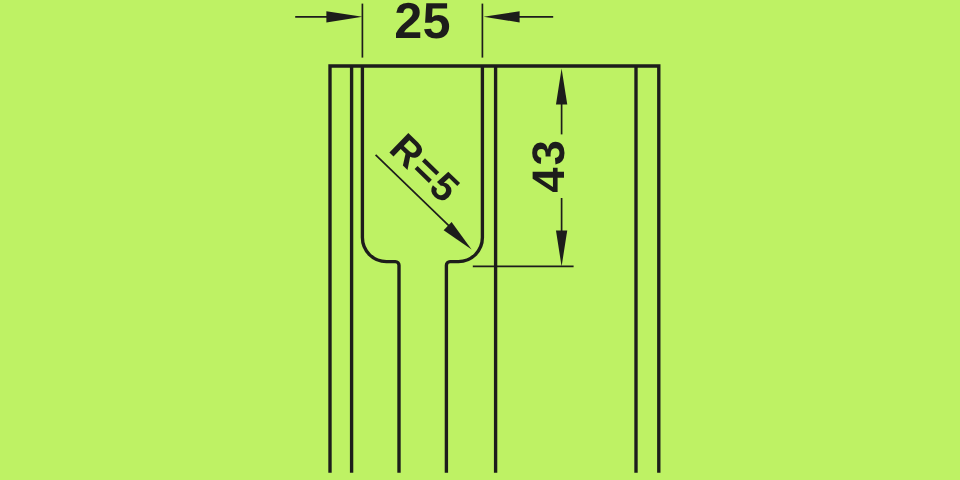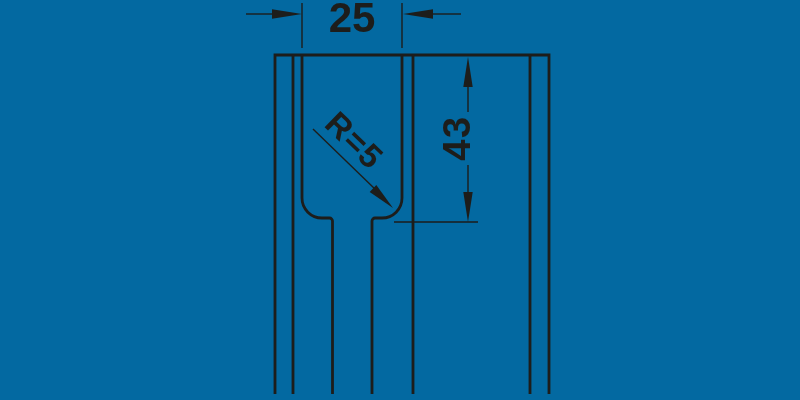--- a/index.html
+++ b/index.html
@@ -5,21 +5,21 @@
   html, body {
     margin: 0;
     padding: 0;
     background: #ffffff;
     font-family: "Liberation Sans", sans-serif;
   }
   .canvas {
     position: relative;
     width: 800px;
     height: 400px;
-    background: #0369a1;
+    background: #bef264;
     overflow: hidden;
   }
   svg { display: block; }
   .dim-text {
     font-family: "Liberation Sans", sans-serif;
     font-weight: bold;
   }
 </style>
 </head>
 <body>

